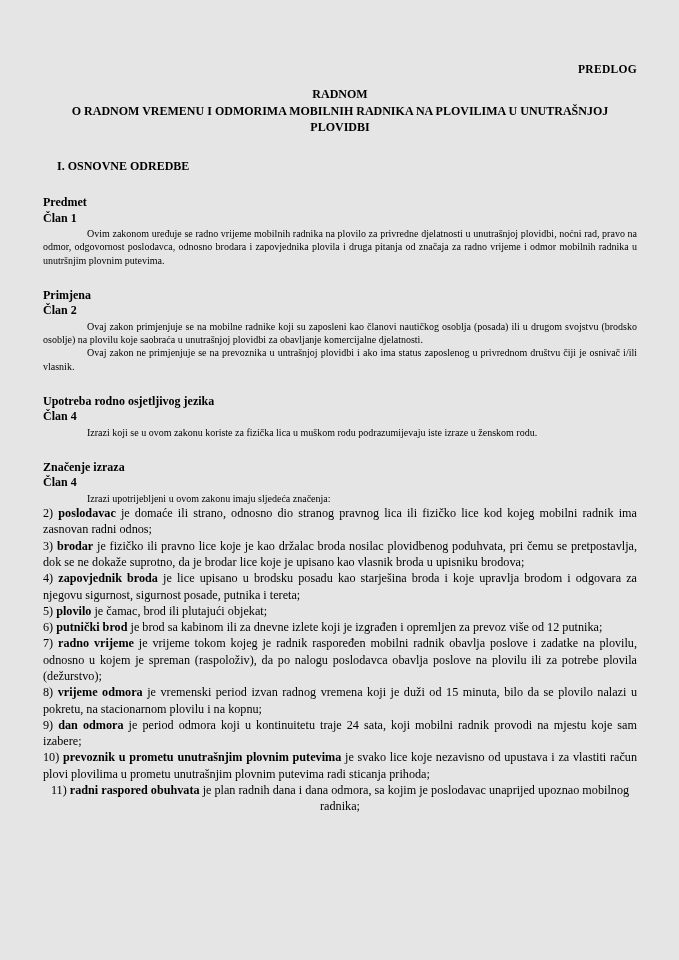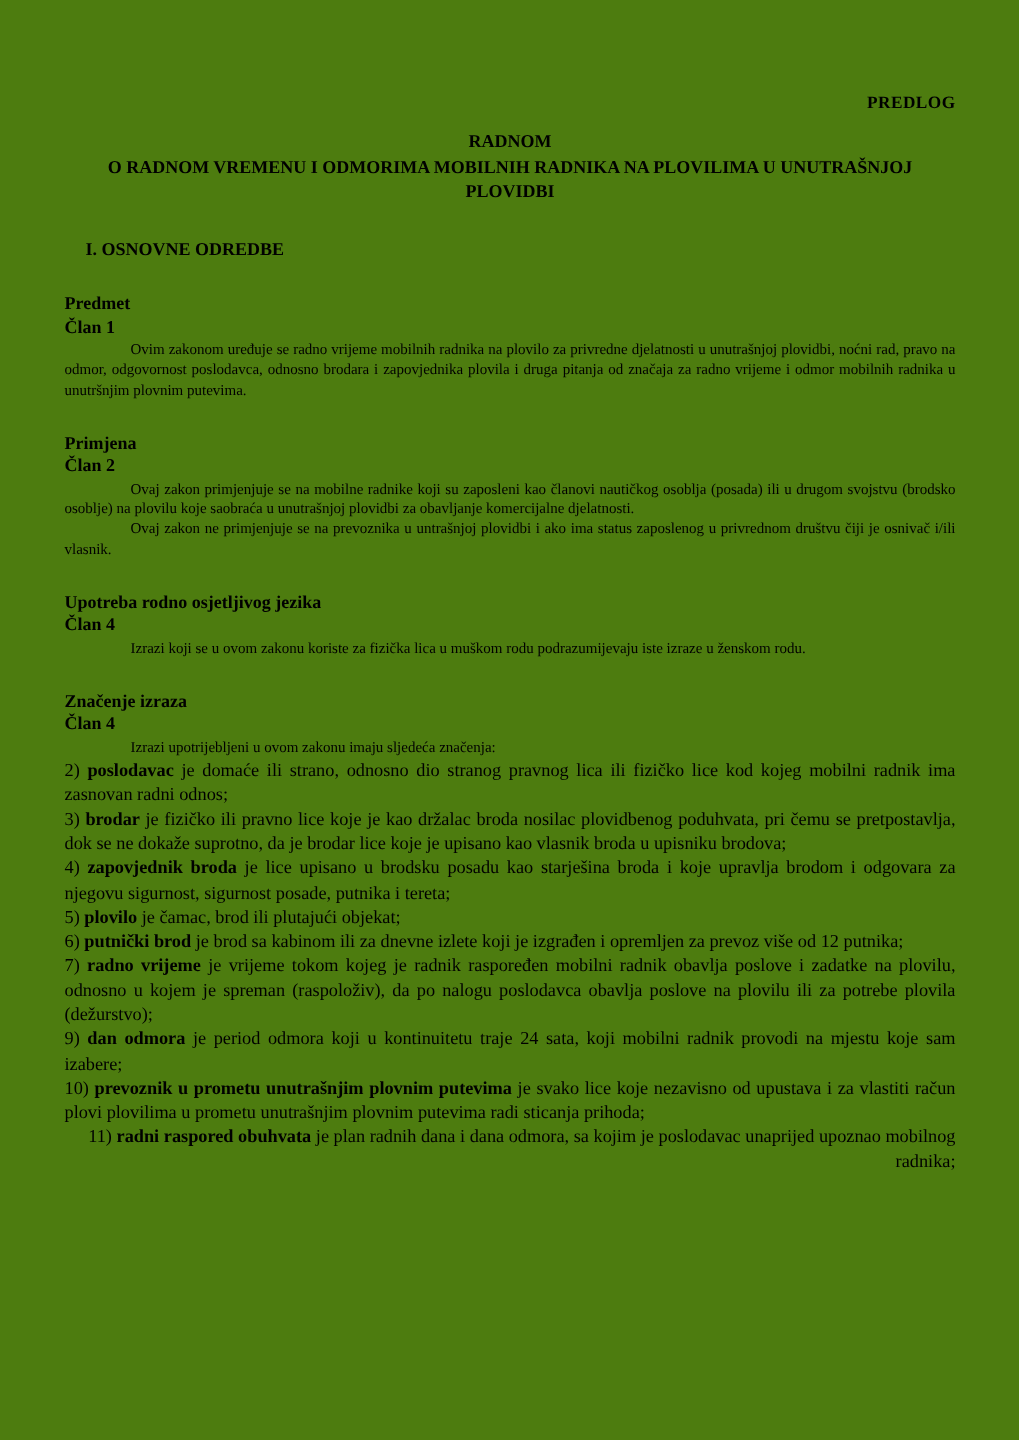--- a/index.html
+++ b/index.html
@@ -10,21 +10,21 @@
   }
   body {
     font-family: "Liberation Serif", "DejaVu Serif", serif;
     color: #000000;
   }
   #page {
     position: relative;
     width: 679px;
     height: 960px;
     margin: 0 auto;
-    background: #4d7c0f;
+    background: #e5e5e5;
     overflow: hidden;
     box-sizing: border-box;
   }
   #content {
     position: absolute;
     left: 43px;
     top: 62px;
     width: 594px;
   }
   .doc-label {
@@ -82,21 +82,21 @@
   }
   p.list-par {
     font-size: 12.2px;
     line-height: 1.335;
     text-align: justify;
     text-justify: inter-word;
     margin: 0;
     text-indent: 0;
   }
   p.list-par.no-just {
-    text-align: right;
+    text-align: center;
   }
   b, .b {
     font-weight: bold;
   }
 </style>
 </head>
 <body>
 
 <div id="page">
   <div id="content">
@@ -135,19 +135,20 @@
     </div>
     <p class="body-par first">Izrazi upotrijebljeni u ovom zakonu imaju sljedeća značenja:</p>
 
     <div id="definitions-list">
         <p class="list-par"><span>2) </span><b>poslodavac</b><span> je domaće ili strano, odnosno dio stranog pravnog lica ili fizičko lice kod kojeg mobilni radnik ima zasnovan radni odnos;</span></p>
         <p class="list-par"><span>3) </span><b>brodar</b><span> je fizičko ili pravno lice koje je kao držalac broda nosilac plovidbenog poduhvata, pri čemu se pretpostavlja, dok se ne dokaže suprotno, da je brodar lice koje je upisano kao vlasnik broda u upisniku brodova;</span></p>
         <p class="list-par"><span>4) </span><b>zapovjednik broda</b><span> je lice upisano u brodsku posadu kao starješina broda i koje upravlja brodom i odgovara za njegovu sigurnost, sigurnost posade, putnika i tereta;</span></p>
         <p class="list-par"><span>5) </span><b>plovilo</b><span> je čamac, brod ili plutajući objekat;</span></p>
         <p class="list-par"><span>6) </span><b>putnički brod</b><span> je brod sa kabinom ili za dnevne izlete koji je izgrađen i opremljen za prevoz više od 12 putnika;</span></p>
         <p class="list-par"><span>7) </span><b>radno vrijeme</b><span> je vrijeme tokom kojeg je radnik raspoređen mobilni radnik obavlja poslove i zadatke na plovilu, odnosno u kojem je spreman (raspoloživ), da po nalogu poslodavca obavlja poslove na plovilu ili za potrebe plovila (dežurstvo);</span></p>
+        <p class="list-par"><span>8) </span><b>vrijeme odmora</b><span> je vremenski period izvan radnog vremena koji je duži od 15 minuta, bilo da se plovilo nalazi u pokretu, na stacionarnom plovilu i na kopnu;</span></p>
         <p class="list-par"><span>9) </span><b>dan odmora</b><span> je period odmora koji u kontinuitetu traje 24 sata, koji mobilni radnik provodi na mjestu koje sam izabere;</span></p>
         <p class="list-par"><span>10) </span><b>prevoznik u prometu unutrašnjim plovnim putevima</b><span> je svako lice koje nezavisno od upustava i za vlastiti račun plovi plovilima u prometu unutrašnjim plovnim putevima radi sticanja prihoda;</span></p>
         <p class="list-par no-just"><span>11) </span><b>radni raspored obuhvata</b><span> je plan radnih dana i dana odmora, sa kojim je poslodavac unaprijed upoznao mobilnog radnika;</span></p>
       </div>
 
   </div>
 </div>
 
 </body></html>

